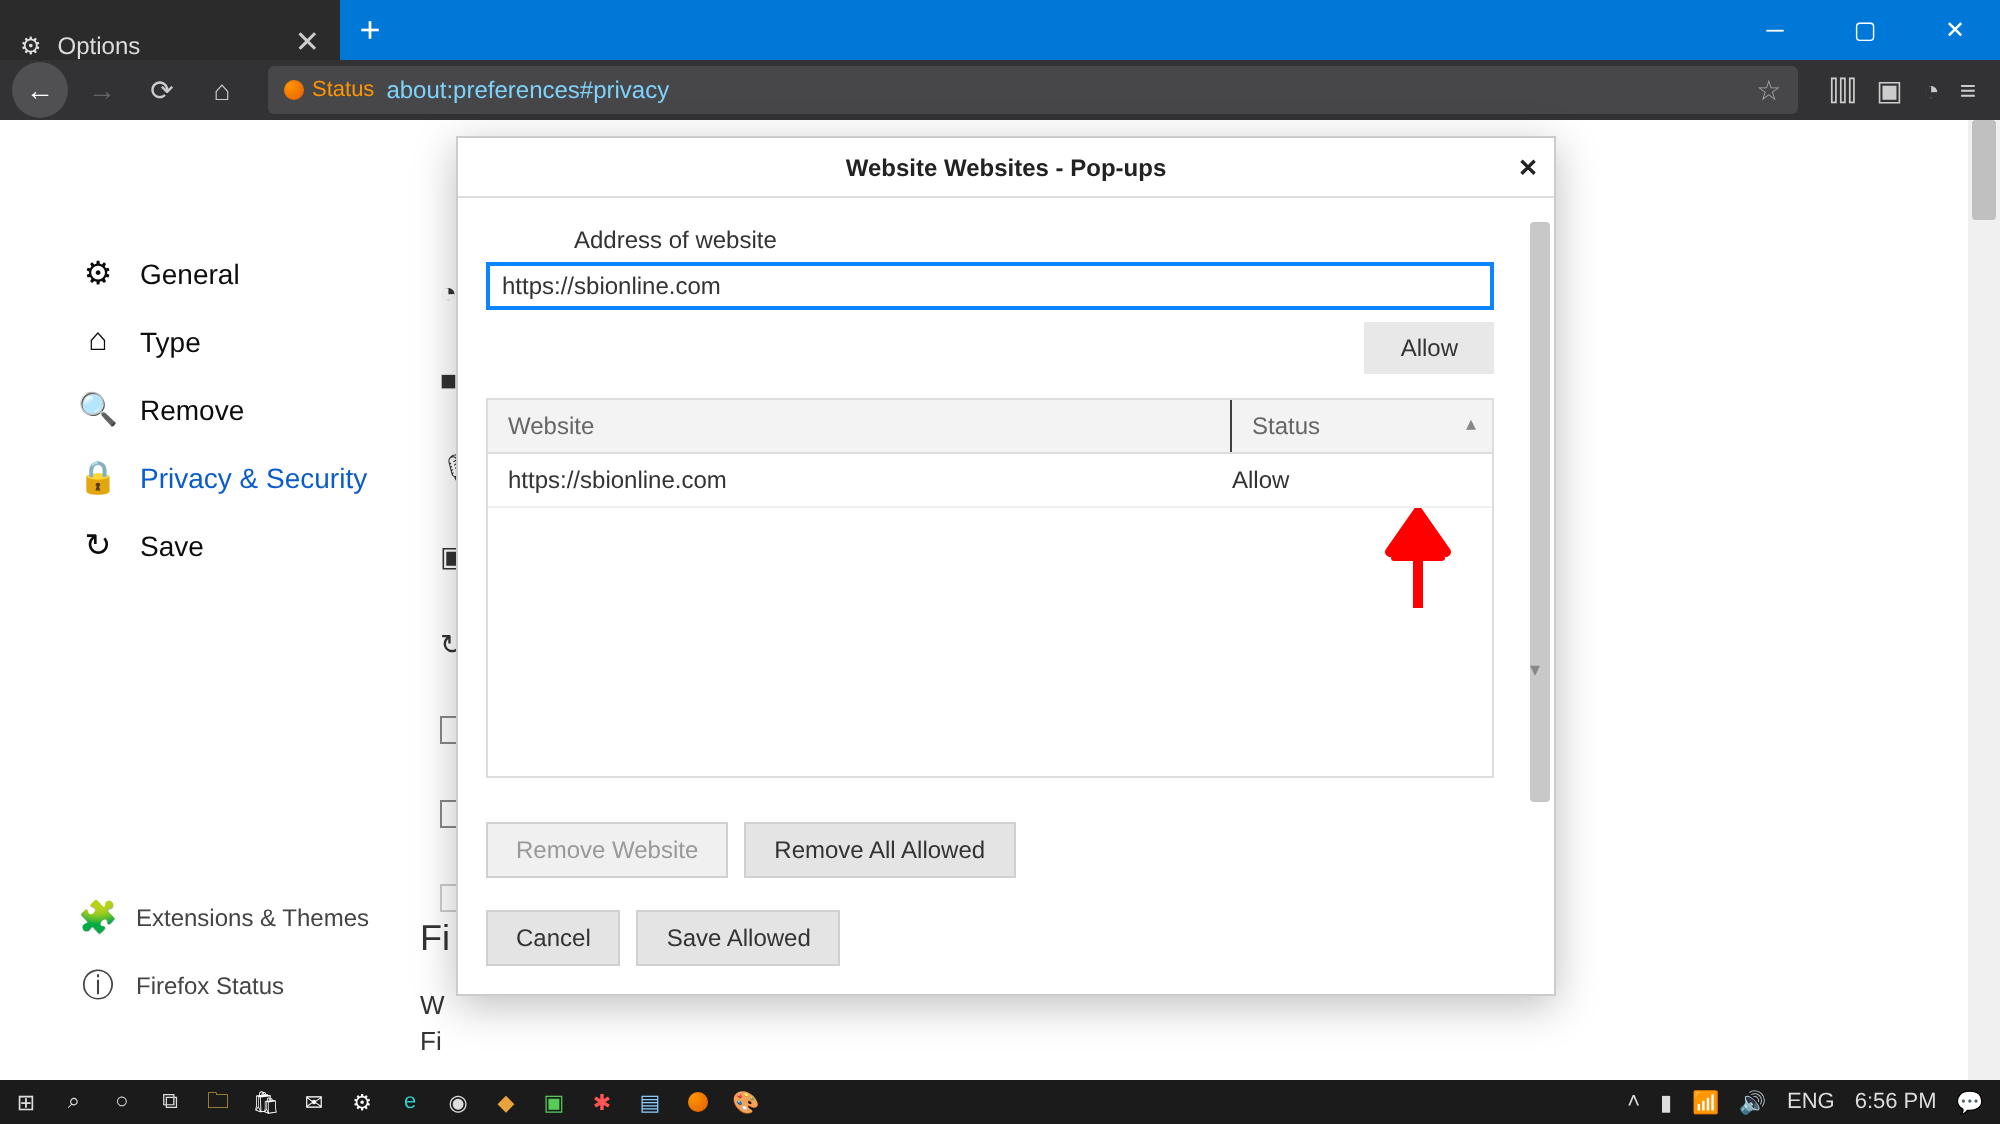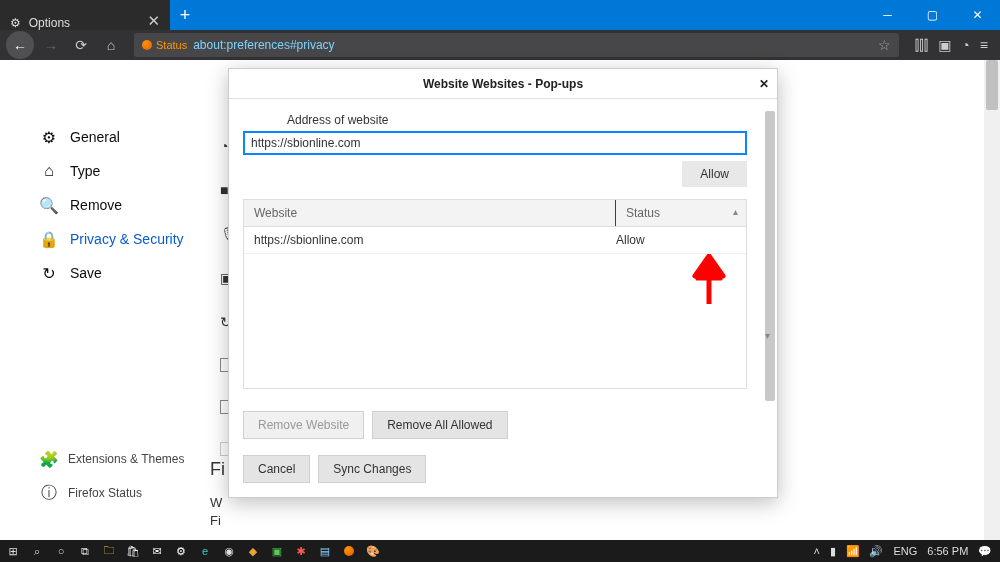--- a/index.html
+++ b/index.html
@@ -206,21 +206,21 @@
       <div class="sthumb"></div>
       <div class="sdn">▾</div>
     </div>
   </div>
   <div class="modal-foot1">
     <button class="btn disabled">Remove Website</button>
     <button class="btn">Remove All Allowed</button>
   </div>
   <div class="modal-foot2">
     <button class="btn">Cancel</button>
-    <button class="btn">Sync Changes</button>
+    <button class="btn">Save Allowed</button>
   </div>
 </div>
 
 <div class="taskbar">
   <div class="ticon">⊞</div>
   <div class="ticon">⌕</div>
   <div class="ticon">○</div>
   <div class="ticon">⧉</div>
   <div class="ticon" style="color:#ffcc4d">🗀</div>
   <div class="ticon" style="color:#fff">🛍</div>

